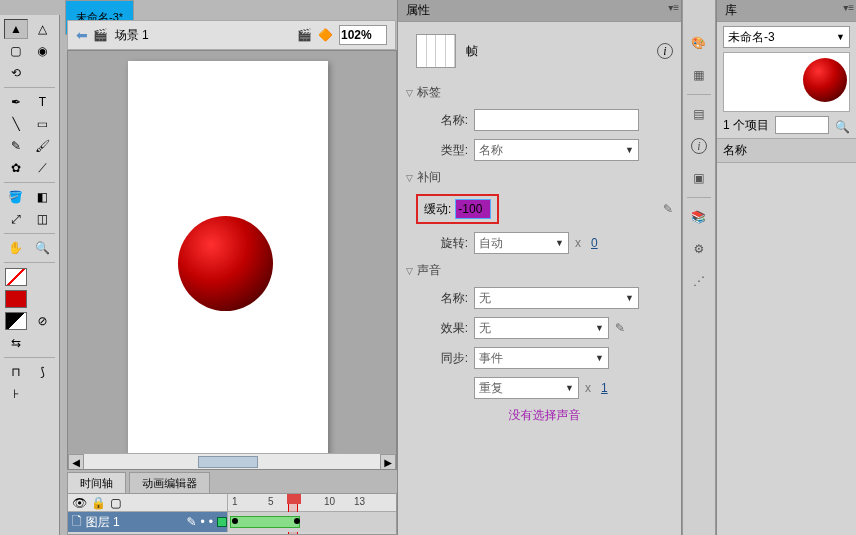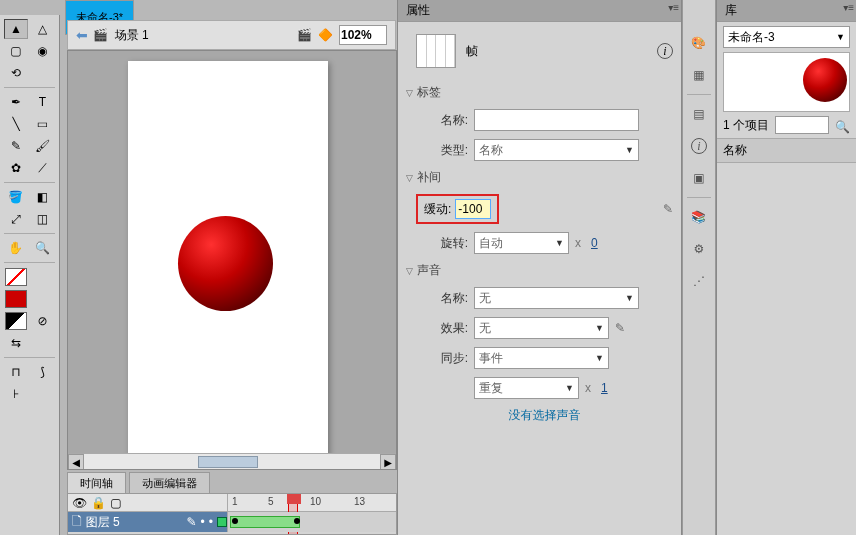--- a/index.html
+++ b/index.html
@@ -58,21 +58,21 @@
 .frame-icon { width: 40px; height: 34px; border: 1px solid #999; background: #fff; display:flex; }
 .frame-icon div { flex:1; border-right:1px solid #ccc; }
 .section-hdr { display:flex; align-items:center; gap:4px; color:#444; margin: 6px 0 4px -10px; }
 .section-hdr .tri { font-size: 9px; color:#666; }
 .form-row { display:flex; align-items:center; margin: 8px 0; gap: 6px; }
 .form-label { width: 52px; text-align: right; color:#333; }
 .text-input { height: 22px; border: 1px solid #999; background:#fff; padding: 0 4px; }
 .select { height: 22px; border: 1px solid #999; background:#fff; padding:0 4px; display:flex; align-items:center; justify-content:space-between; color:#666; }
 .select .arrow { font-size:9px; color:#333; }
 .ease-box { border: 2px solid #d22; padding: 3px 6px; display:flex; align-items:center; gap:4px; }
-.ease-input { width: 36px; height: 20px; border: 1px solid #5af; background:#fef9c3; padding:0 2px; }
+.ease-input { width: 36px; height: 20px; border: 1px solid #5af; background:#a21caf; padding:0 2px; }
 .pencil { color:#666; }
 .checkbox { width:13px; height:13px; border:1px solid #666; background:#fff; display:inline-flex; align-items:center; justify-content:center; font-size:10px; }
 .x-label { color:#777; }
 .link-info { color:#1a4d8a; margin-left:4px; text-decoration: underline; }
 
 
 .right-strip { position: absolute; left: 682px; top: 0; width: 34px; height: 535px; background: #d0d0d0; border-left:1px solid #999; border-right:1px solid #999; padding-top: 24px; }
 .strip-icon { width: 26px; height: 26px; margin: 6px auto; display:flex; align-items:center; justify-content:center; color:#555; border:1px solid transparent; }
 .strip-sep { height:1px; background:#aaa; margin: 4px 4px; }
 
@@ -175,31 +175,31 @@
 <div class="timeline">
   <div class="tl-ruler">
     <div class="tl-ruler-left">
       <span>👁</span>
       <span>🔒</span>
       <span>▢</span>
     </div>
     <div class="tl-ruler-nums">
       <span class="tl-num" style="left:4px">1</span>
       <span class="tl-num" style="left:40px">5</span>
-      <span class="tl-num" style="left:82px">10</span>
+      <span class="tl-num" style="left:96px">10</span>
       <span class="tl-num" style="left:126px">13</span>
       <div class="playhead" style="left:60px">
           <div class="playhead-knob"></div>
         </div>
     </div>
   </div>
   <div class="tl-layer-row">
     <div class="tl-layer-left">
       <span>🗋</span>
-      <span>图层 5</span>
+      <span>图层 1</span>
       <span style="flex:1"></span>
       <span>✎</span>
       <span>•</span>
       <span>•</span>
       <span style="width:10px;height:10px;background:#3c6;border:1px solid #063;"></span>
     </div>
     <div class="tl-frames">
       <div class="tween-bar" style="left:2px; width:70px"></div>
       <div class="kf" style="left:4px"></div>
       <div class="kf" style="left:66px"></div>
@@ -291,21 +291,21 @@
     </div>
     <div class="form-row">
       <span class="form-label"></span>
       <div class="select" style="width:105px">
           <span>重复</span>
           <span class="arrow">▼</span>
         </div>
       <span class="x-label">x</span>
       <span class="link-info">1</span>
     </div>
-    <div class="form-row" style="justify-content:center; color:#0369a1">
+    <div class="form-row" style="justify-content:center; color:#a21caf">
       <span>没有选择声音</span>
     </div>
   </div>
 </div>
 
 <div class="right-strip">
   <div class="strip-icon">🎨</div>
   <div class="strip-icon">▦</div>
   <div class="strip-sep"></div>
   <div class="strip-icon">▤</div>

